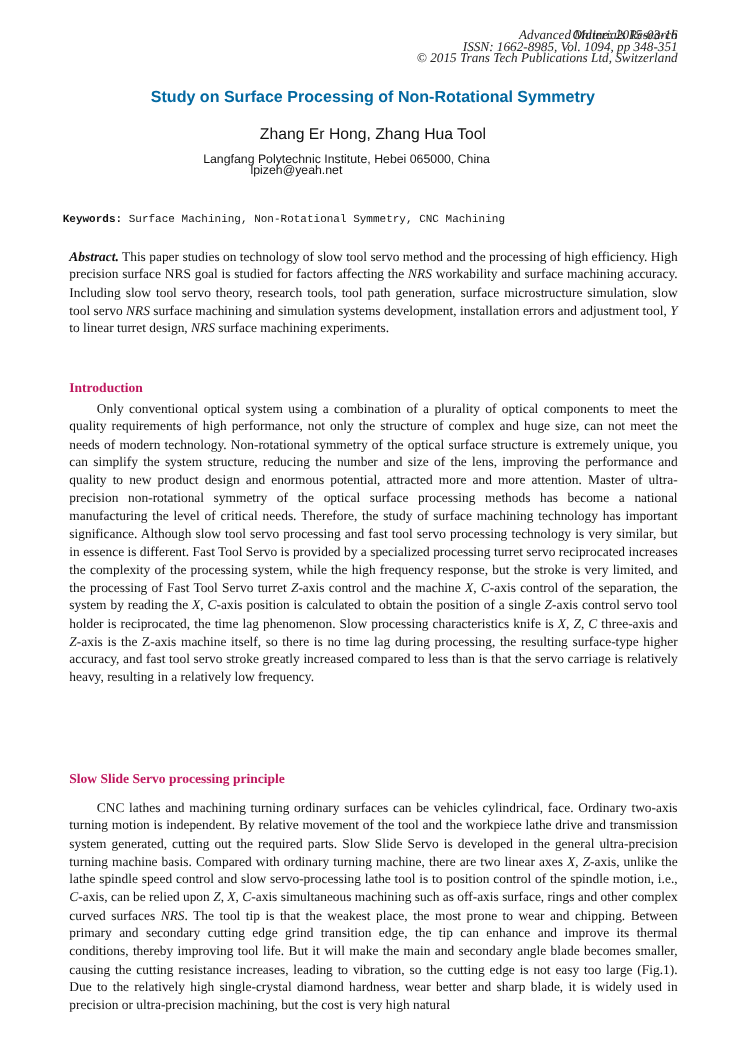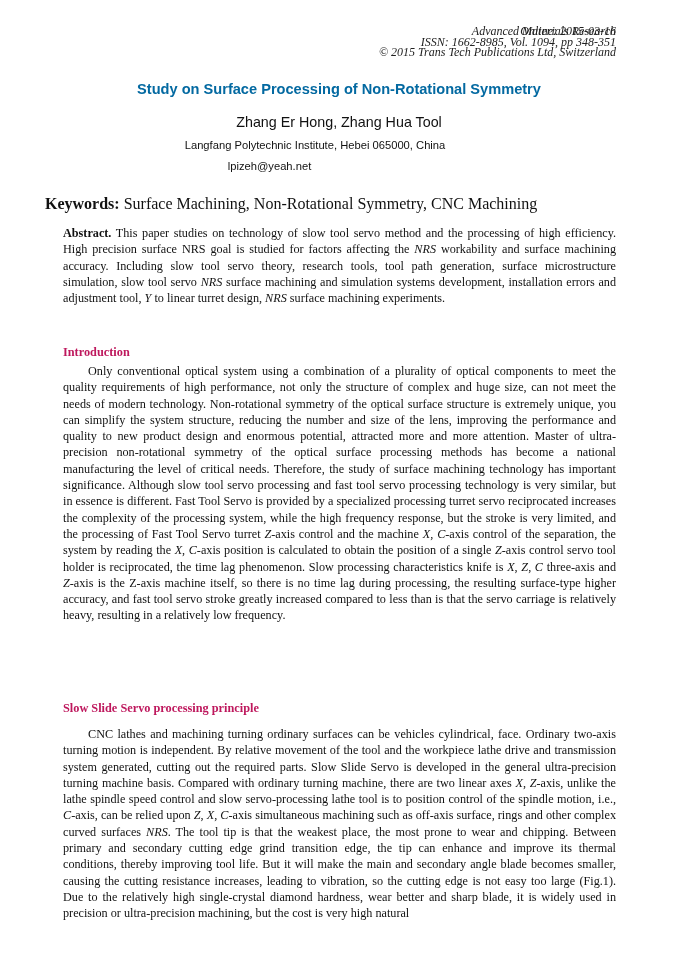--- a/index.html
+++ b/index.html
@@ -4,27 +4,27 @@
 <style>
   html, body { margin: 0; padding: 0; background: #ffffff; }
   body { width: 678px; height: 959px; position: relative; overflow: hidden; color: #111; }
   .page { position: absolute; left: 0; top: 0; width: 678px; height: 959px; }
   .header { position: absolute; left: 63px; top: 26px; width: 553px; font-family: "Liberation Serif", serif; font-style: italic; font-size: 12px; line-height: 10.6px; color: #222; text-align: right; }
   .header-left div { white-space: nowrap; }
   .header-right { position: absolute; right: 0; top: 0; white-space: nowrap; }
   .title { position: absolute; left: 0; width: 678px; top: 81px; text-align: center; font-family: "Liberation Sans", sans-serif; font-weight: bold; font-size: 14.6px; color: #0369a1; }
   .authors { position: absolute; left: 0; width: 678px; top: 114px; text-align: center; font-family: "Liberation Sans", sans-serif; font-size: 14.3px; color: #111; }
   .affil { position: absolute; left: 0; width: 630px; top: 139px; text-align: center; font-family: "Liberation Sans", sans-serif; font-size: 11.2px; color: #111; }
-  .email { position: absolute; left: 0; width: 539px; top: 160px; text-align: center; font-family: "Liberation Sans", sans-serif; font-size: 11.2px; color: #111; }
-  .keywords { position: absolute; left: 45px; top: 195px; font-family: Liberation Serif, serif; font-size: 16px; color: #111; white-space: nowrap; }
+  .email { position: absolute; left: 0; width: 539px; top: 149px; text-align: center; font-family: "Liberation Sans", sans-serif; font-size: 11.2px; color: #111; }
+  .keywords { position: absolute; left: 57px; top: 195px; font-family: Liberation Mono, monospace; font-size: 10px; color: #111; white-space: nowrap; }
   .keywords b { font-weight: bold; }
   .body-text { position: absolute; left: 63px; width: 553px; font-family: "Liberation Serif", serif; font-size: 12.2px; line-height: 16.3px; color: #111; text-align: justify; }
   .body-text p { margin: 0; }
   .abstract { top: 225px; }
-  .lbl { font-weight: bold; }
+  .lbl { font-weight: bold; font-style: italic; }
   .section-title { position: absolute; left: 63px; font-family: "Liberation Serif", serif; font-weight: bold; font-size: 12.3px; color: #be185d; }
   .intro-title { top: 345px; }
   .intro-body { top: 363px; text-indent: 25px; }
   .sss-title { top: 701px; }
   .sss-body { top: 694px; text-indent: 25px; margin-top: 32px; }
   i { font-style: italic; }
 </style>
 </head>
 <body>
 

